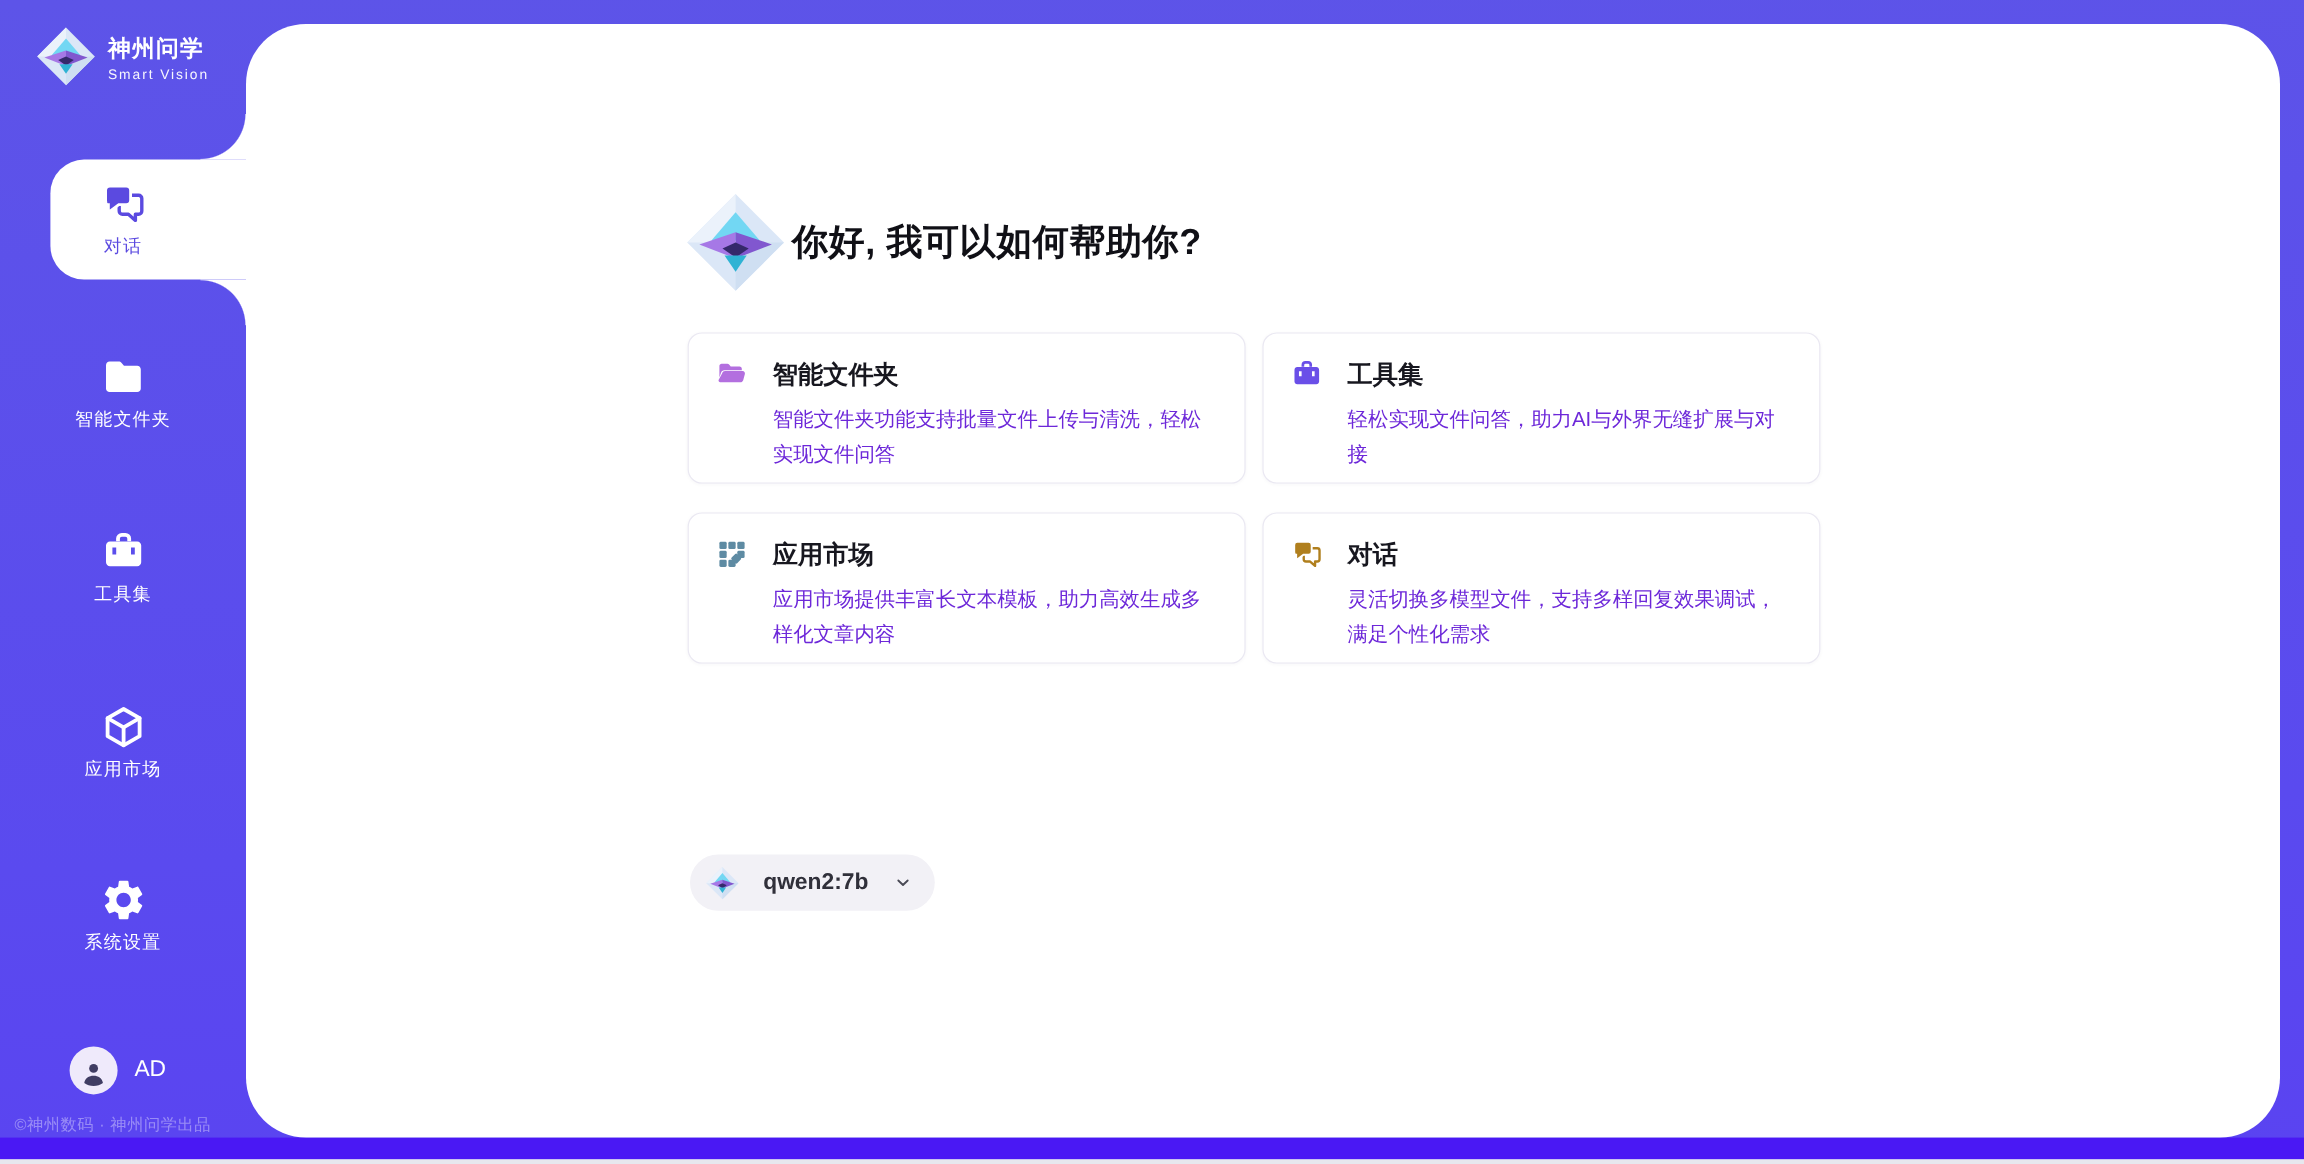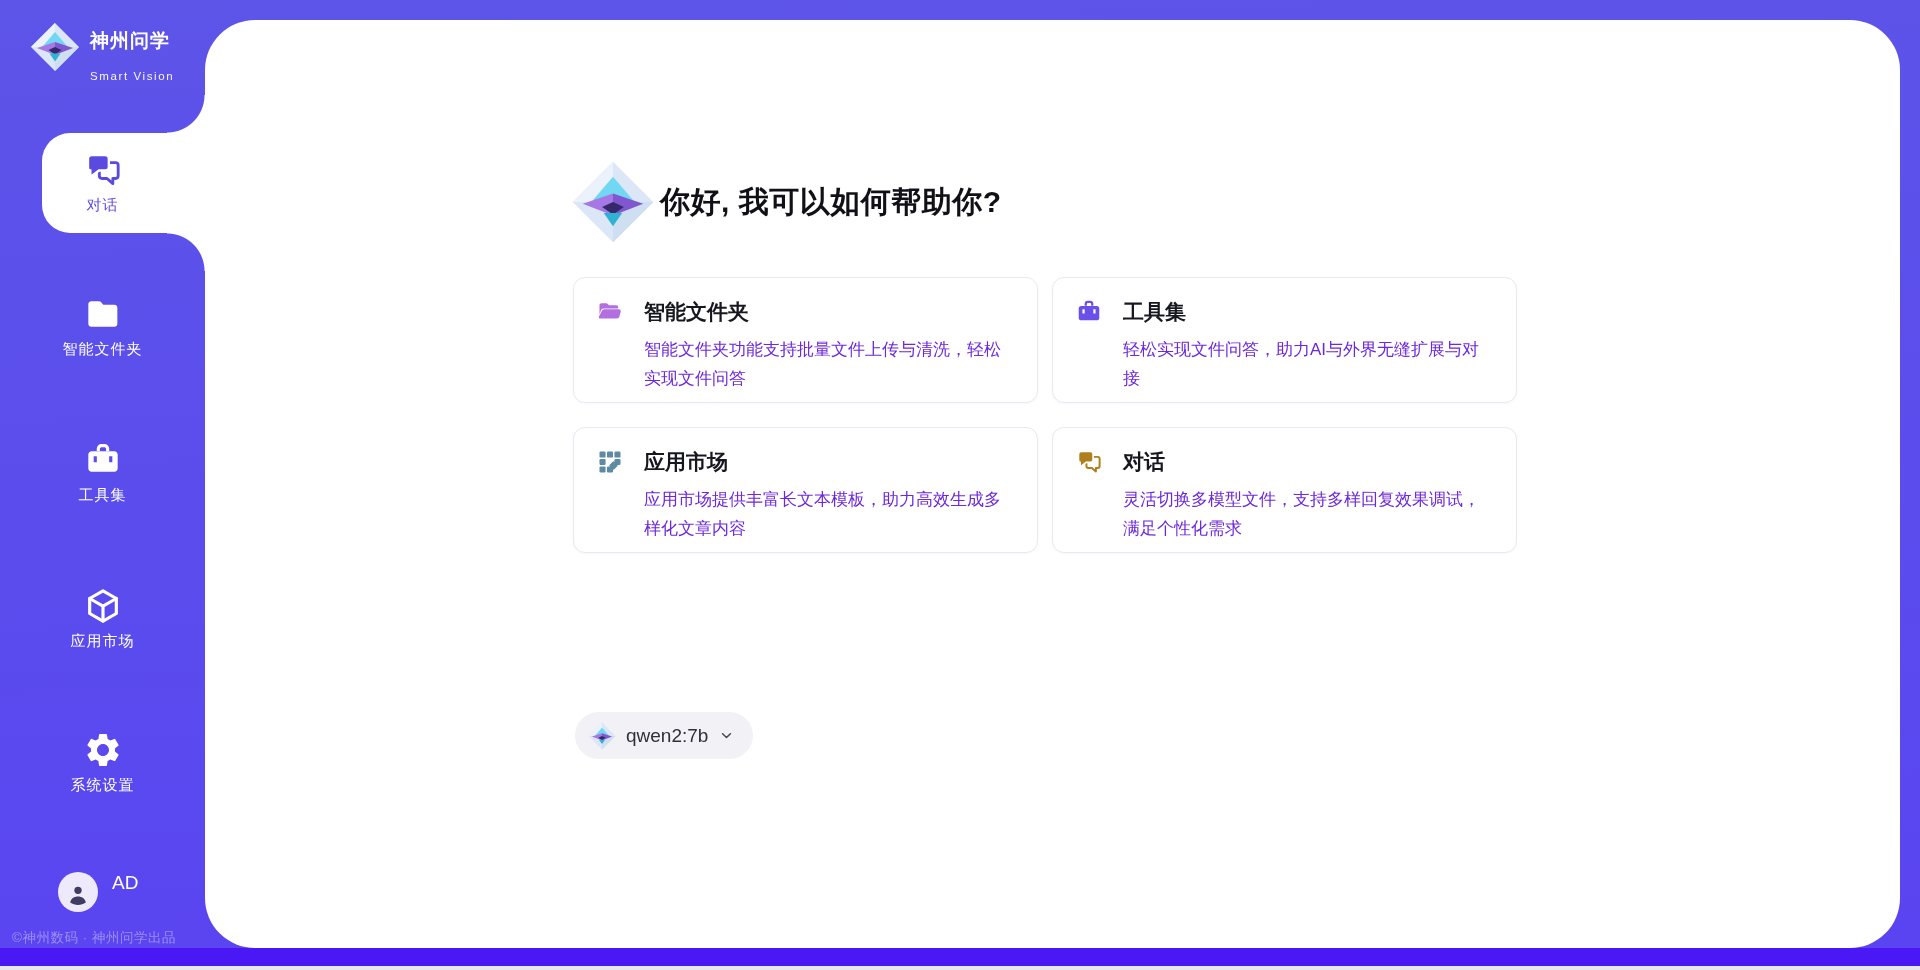--- a/index.html
+++ b/index.html
@@ -23,28 +23,28 @@
   .scoop-top { left:167px; top:95px;
     background:radial-gradient(circle 38px at 0 0, rgba(0,0,0,0) 37px, #fff 38px); }
   .scoop-bottom { left:167px; top:233px;
     background:radial-gradient(circle 38px at 0 100%, rgba(0,0,0,0) 37px, #fff 38px); }
 
   
   .sidebar { position:absolute; left:0; top:0; width:205px; height:922px; z-index:3; color:#fff; }
   .brand { position:absolute; left:30px; top:22px; display:flex; align-items:flex-start; gap:10px; }
   .brand svg { width:50px; height:50px; }
   .brand-name { font-size:19px; font-weight:700; letter-spacing:1px; margin-top:6px; }
-  .brand-sub  { font-size:11.5px; letter-spacing:1.6px; margin-top:16px; opacity:.95; }
+  .brand-sub  { font-size:11.5px; letter-spacing:1.6px; margin-top:3px; opacity:.95; }
 
   .nav-item { position:absolute; left:0; width:205px; text-align:center; color:#fff; cursor:pointer; }
   .nav-item svg { width:40px; height:40px; display:block; margin:0 auto; }
   .nav-label { display:block; font-size:15px; margin-top:6px; letter-spacing:1px; }
   .nav-item.active { color:#5b4ae0; }
 
-  .user-row { position:absolute; left:58px; top:872px; display:flex; align-items:flex-start; gap:14px; cursor:pointer; }
+  .user-row { position:absolute; left:58px; top:872px; display:flex; align-items:center; gap:14px; cursor:pointer; }
   .avatar { width:40px; height:40px; border-radius:50%; background:#efeafb; display:flex;
     align-items:center; justify-content:center; overflow:hidden; }
   .avatar svg { width:26px; height:26px; color:#403d63; margin-top:4px; }
   .user-label { font-size:19px; color:#fff; }
   .side-footer { position:absolute; left:12px; top:929px; font-size:13.5px;
     color:rgba(255,255,255,.38); letter-spacing:.5px; white-space:nowrap; }
 
   
   .greeting { position:absolute; left:366px; top:140px; display:flex; align-items:center; gap:5px; }
   .greeting svg { width:84px; height:84px; }
@@ -53,21 +53,21 @@
   .cards { position:absolute; left:368px; top:257px; display:grid;
     grid-template-columns:465px 465px; gap:24px 14px; }
   .card { height:126px; background:#fff; border:1px solid #eae8f2; border-radius:12px;
     padding:20px 24px 0 22px; cursor:pointer; box-shadow:0 1px 3px rgba(25,25,60,.03); }
   .card-head { display:flex; align-items:center; gap:20px; }
   .card-head svg { width:28px; height:28px; flex:0 0 auto; }
   .card-title { font-size:21px; font-weight:700; color:#17171f; }
   .card-desc { margin:9px 0 0 48px; font-size:17px; line-height:29px; color:#6d28d9; }
 
   .model-chip { position:absolute; left:370px; top:692px; height:47px; border-radius:24px;
-    background:#f2f1f6; display:flex; align-items:center; gap:10px; padding:0 18px 0 13px; cursor:pointer; }
+    background:#f2f1f6; display:flex; align-items:center; gap:20px; padding:0 18px 0 13px; cursor:pointer;font-weight:bold; }
   .model-chip svg.logo { width:28px; height:28px; }
   .model-name { font-size:19px; color:#30303a; }
   .model-chip svg.chev { width:17px; height:17px; color:#4a4a55; }
 
   .composer { position:absolute; left:368px; top:752px; width:945px; height:136px;
     background:#fff; border:1.5px solid #e5e3ee; border-radius:14px; }
   .composer textarea { position:absolute; left:24px; top:15px; width:830px; height:58px;
     border:none; outline:none; resize:none; font-size:18px; color:#333;
     font-family:"Liberation Sans","DejaVu Sans",sans-serif; background:transparent; }
   .composer textarea::placeholder { color:#b7b6c3; }

